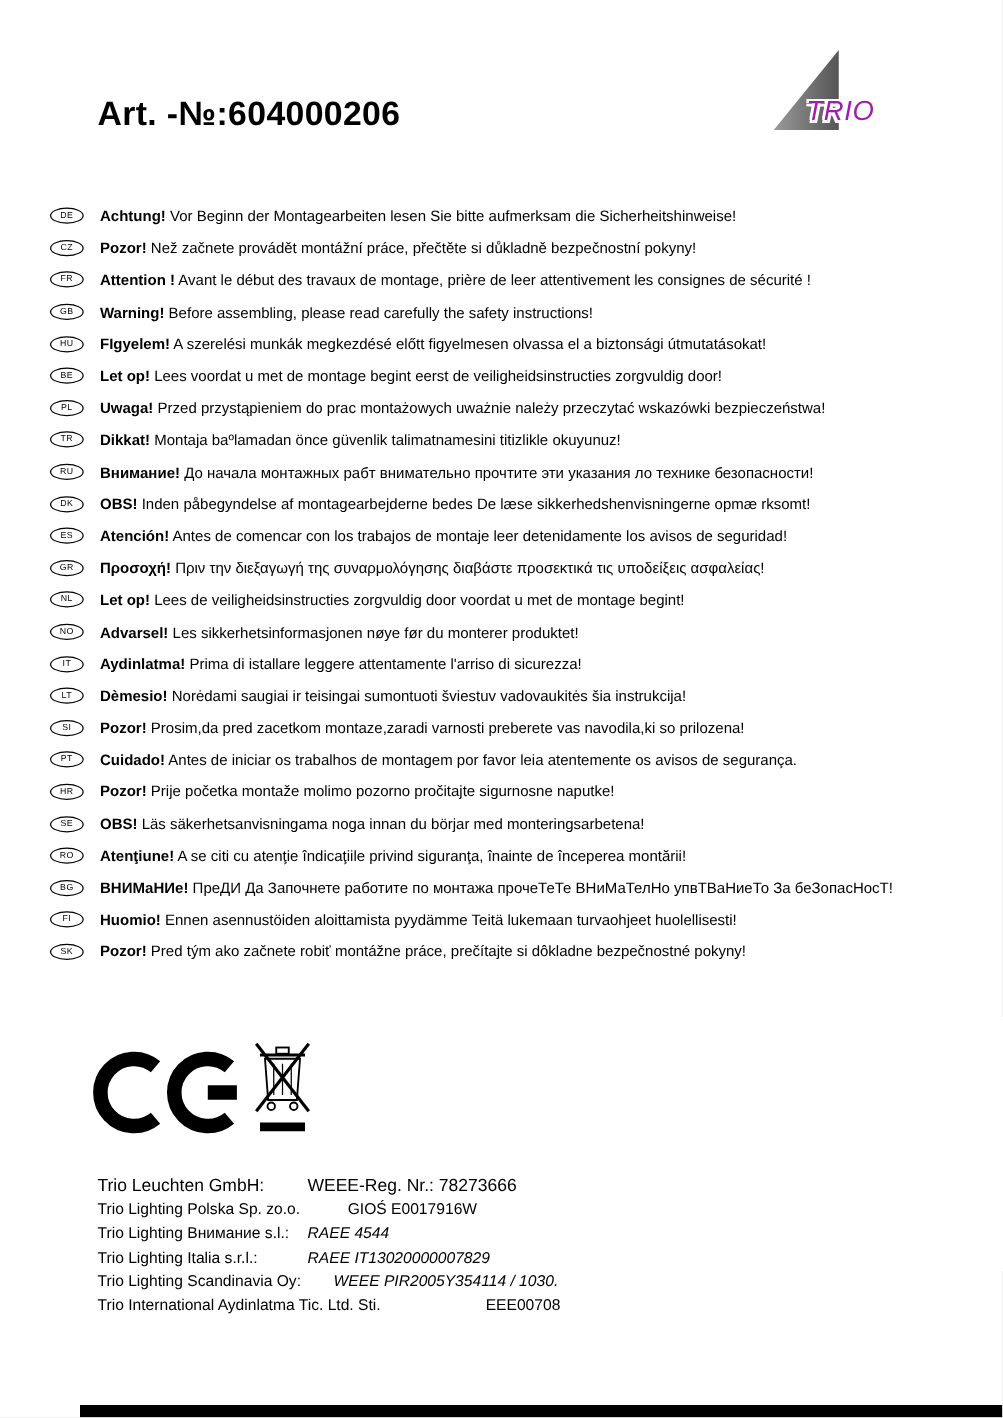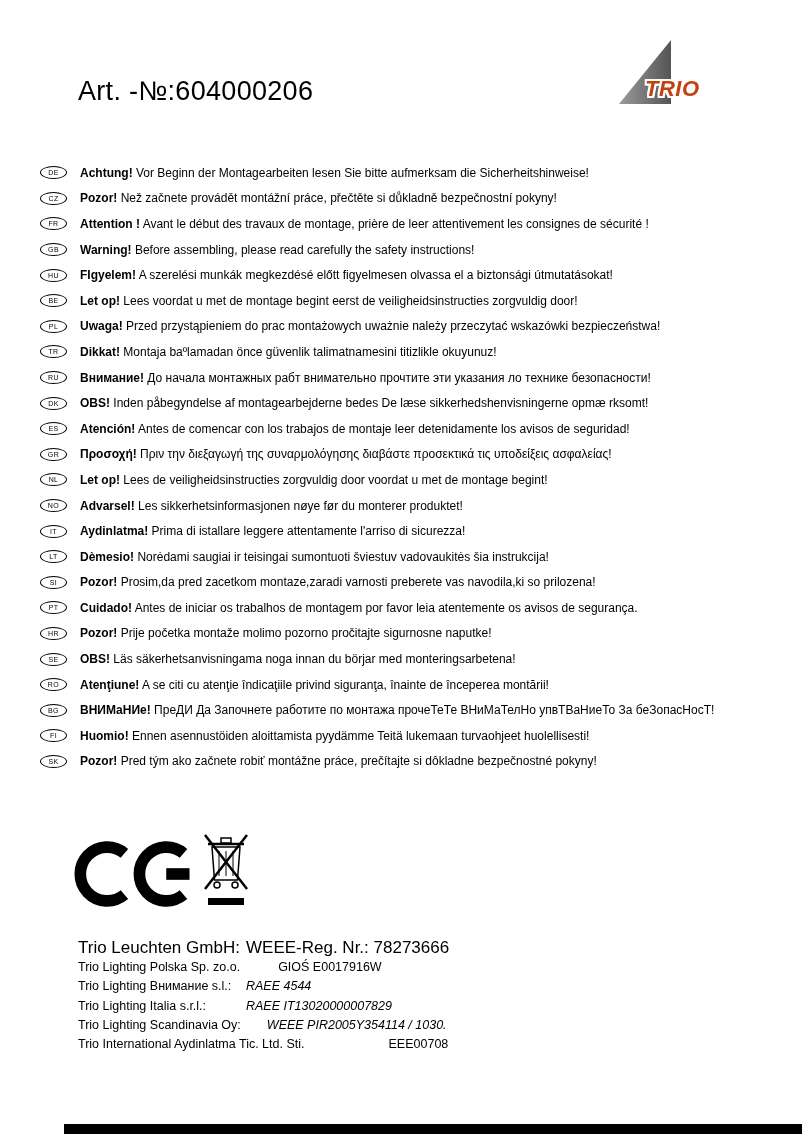--- a/index.html
+++ b/index.html
@@ -2,51 +2,51 @@
 <html><head>
 <meta charset="utf-8">
 <style>
   html,body{margin:0;padding:0;background:#e9e9e9;}
   .page{
     position:relative;width:802px;height:1134px;margin:0 auto;background:#fff;
     font-family:"Liberation Sans","DejaVu Sans",sans-serif;color:#000;overflow:hidden;
   }
   .title{
     position:absolute;left:78px;top:76px;margin:0;
-    font-size:27px;font-weight:normal;letter-spacing:0.3px;
+    font-size:27px;font-weight:bold;letter-spacing:0.3px;
     font-family:"Liberation Sans","DejaVu Sans",sans-serif;
   }
   
   .logo{position:absolute;left:619px;top:40px;width:100px;height:64px;}
   .logo svg{position:absolute;left:0;top:0;}
   .logo .logo-text{
     position:absolute;left:26px;top:36px;
-    font-size:22px;font-weight:bold;font-style:italic;letter-spacing:0.5px;
-    color:#c2410c;
+    font-size:22px;font-weight:normal;font-style:italic;letter-spacing:0.5px;
+    color:#a21caf;
     text-shadow:-2px 0 0 #fff,2px 0 0 #fff,0 -2px 0 #fff,0 2px 0 #fff,
                 -2px -2px 0 #fff,2px 2px 0 #fff,-2px 2px 0 #fff,2px -2px 0 #fff;
   }
   
   .warnings{position:absolute;left:40px;top:160px;width:755px;}
   .warning-row{display:flex;align-items:center;height:25.6px;}
   .code{
     flex:0 0 auto;width:27px;height:13px;border:1px solid #000;border-radius:50%;
     display:flex;align-items:center;justify-content:center;
     font-size:7px;letter-spacing:0.4px;box-sizing:border-box;
   }
   .wtext{margin-left:13px;font-size:12px;white-space:nowrap;}
   .wtext b{font-weight:bold;}
   
   .symbols{position:absolute;left:74px;top:830px;height:95px;}
   .ce-mark{position:absolute;left:0;top:8px;}
   .weee-bin{position:absolute;left:128px;top:0;}
   
   .registration{position:absolute;left:78px;top:938px;width:640px;font-size:12.5px;}
   .reg-row{display:flex;align-items:center;height:19.3px;white-space:nowrap;}
-  .reg-row:first-child{font-size:17px;}
+  .reg-row:first-child{font-size:14px;}
   .reg-company{flex:0 0 auto;min-width:162px;padding-right:6px;}
   .reg-row:nth-child(2) .reg-value{margin-left:32px;}
   .reg-row:nth-child(3) .reg-value,
   .reg-row:nth-child(4) .reg-value,
   .reg-row:nth-child(5) .reg-value{font-style:italic;}
   .reg-row:nth-child(5) .reg-value{margin-left:20px;}
   .reg-row:nth-child(6) .reg-value{margin-left:78px;}
   
   .bottom-bar{position:absolute;left:64px;right:0;bottom:0;height:10px;background:#000;}
 </style>

